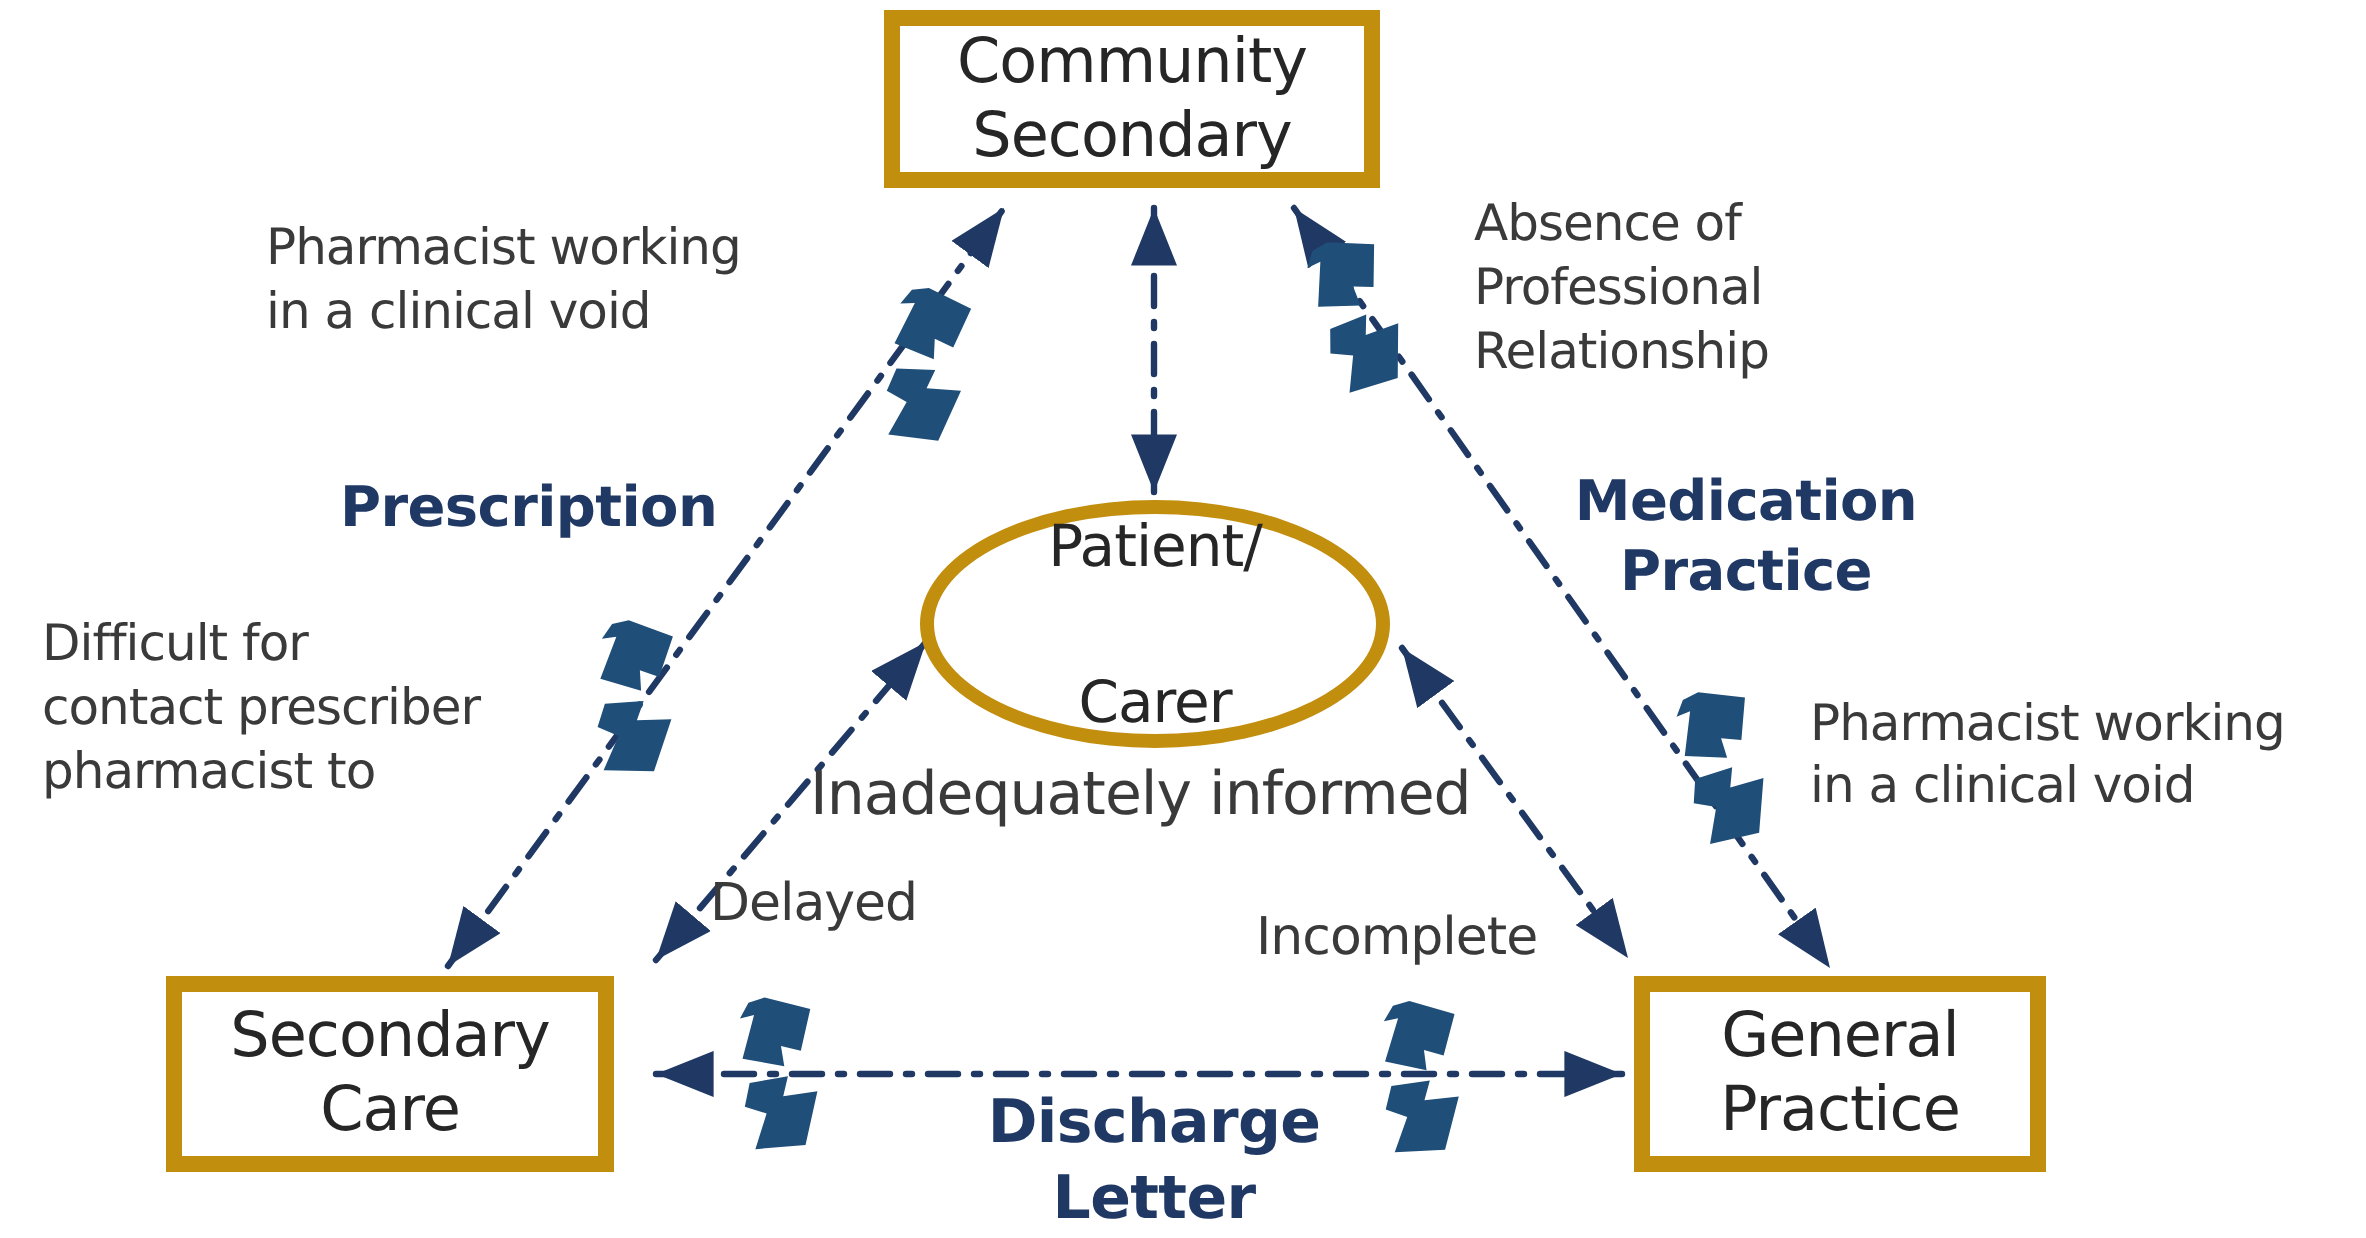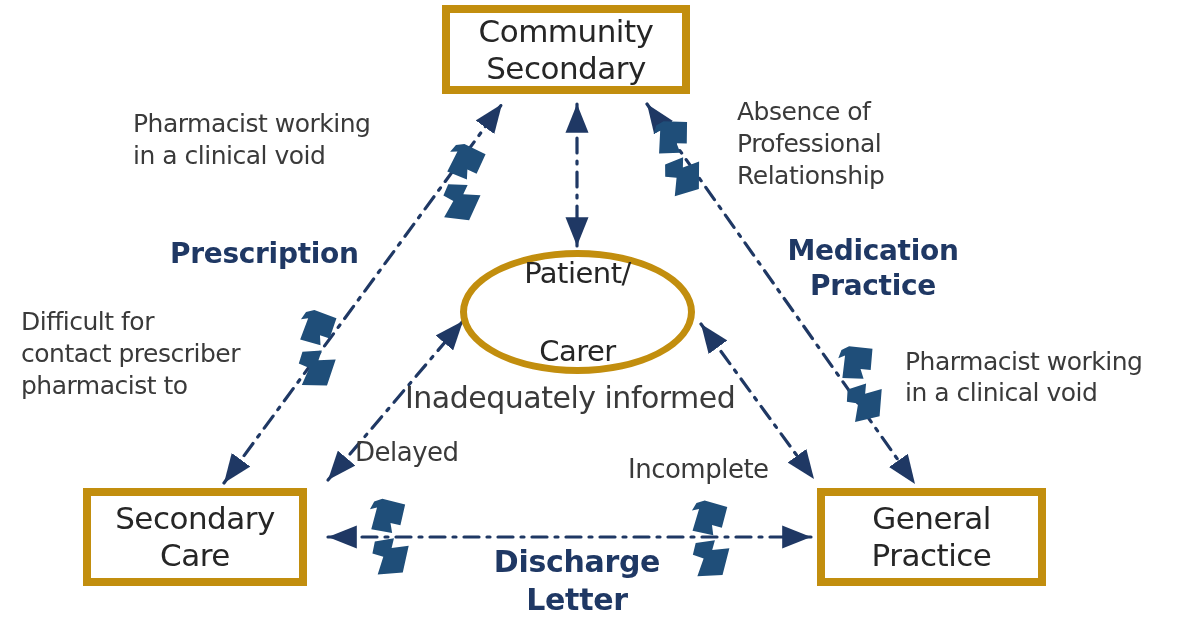--- a/index.html
+++ b/index.html
@@ -78,21 +78,21 @@
   <div class="node" style="left:425px;top:5px;width:248px;height:89px;">
     <div>Community</div>
     <div>Secondary</div>
   </div>
 
   <div class="node" style="left:66px;top:488px;width:224px;height:98px;">
     <div>Secondary</div>
     <div>Care</div>
   </div>
 
-  <div class="node" style="left:800px;top:488px;width:229px;height:98px;text-align:right;">
+  <div class="node" style="left:800px;top:488px;width:206px;height:98px;text-align:right;">
     <div>General</div>
     <div>Practice</div>
   </div>
 
   <div class="node-ellipse" style="left:443px;top:250px;width:235px;height:124px;gap:44px;">
     <div>Patient/</div>
     <div>Carer</div>
   </div>
 
   <div class="edge-label" style="left:153px;top:236px;">Prescription</div>

